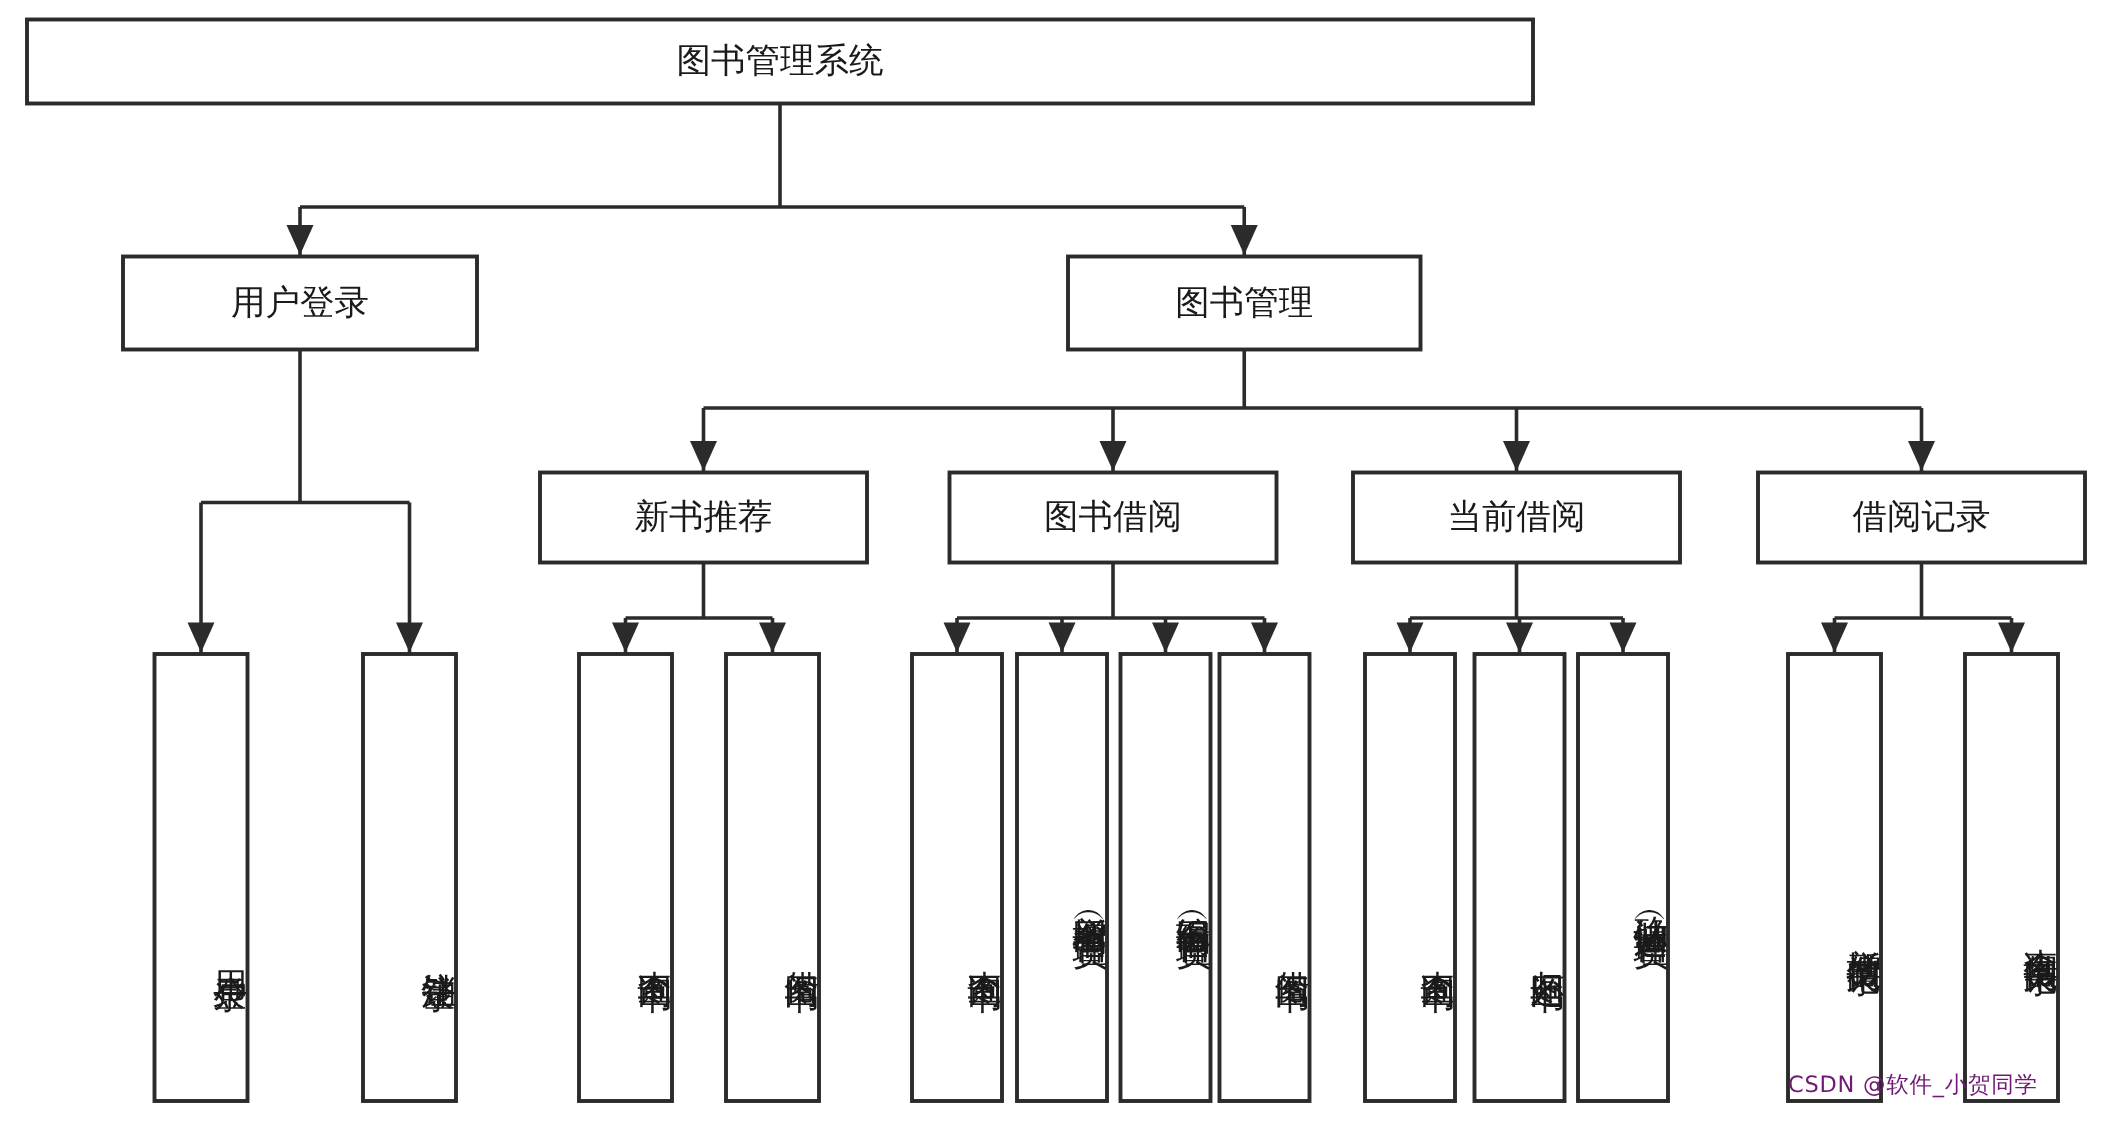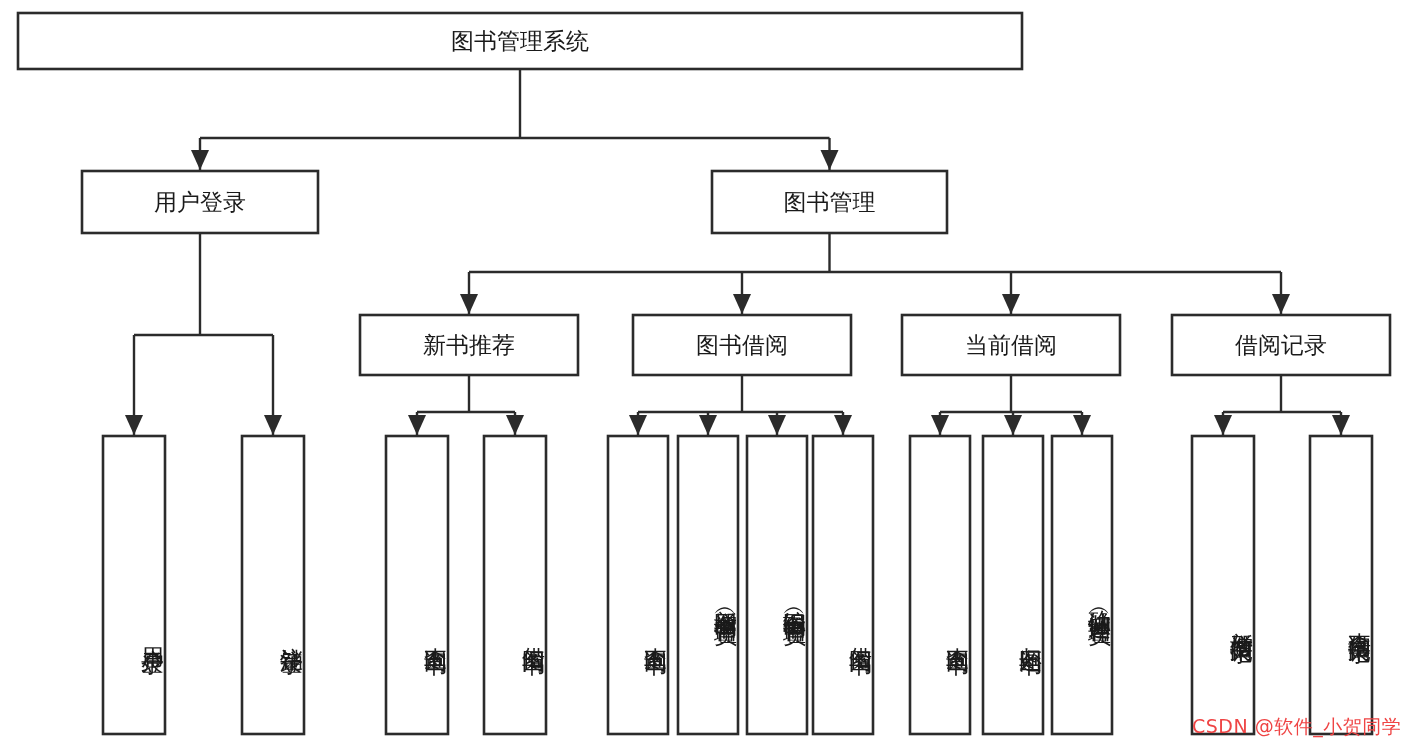--- a/index.html
+++ b/index.html
@@ -64,22 +64,22 @@
     text-align: center;
     white-space: nowrap;
     pointer-events: none;
     display: flex;
     align-items: flex-start;
     justify-content: center;
   }
   .watermark {
     position: absolute;
     font-family: "DejaVu Sans", "Liberation Sans", sans-serif;
-    font-size: 19px;
-    color: #ef4444;
+    font-size: 15px;
+    color: #701a75;
     white-space: nowrap;
     letter-spacing: 0.5px;
   }
 </style>
 </head>
 <body>
 
 <div id="diagram-root">
   <svg id="tree-svg" viewBox="0 0 1405 747">
     <g id="connectors-layer">

